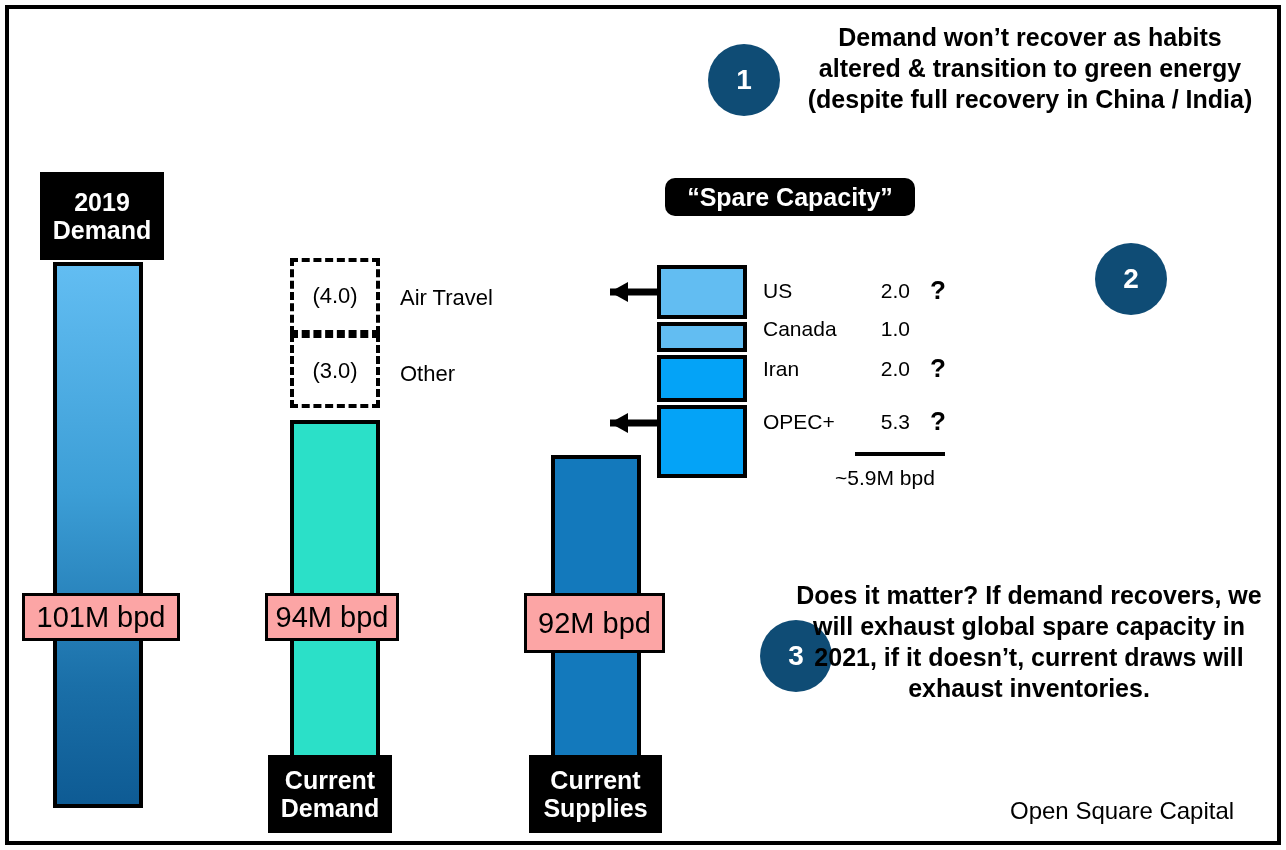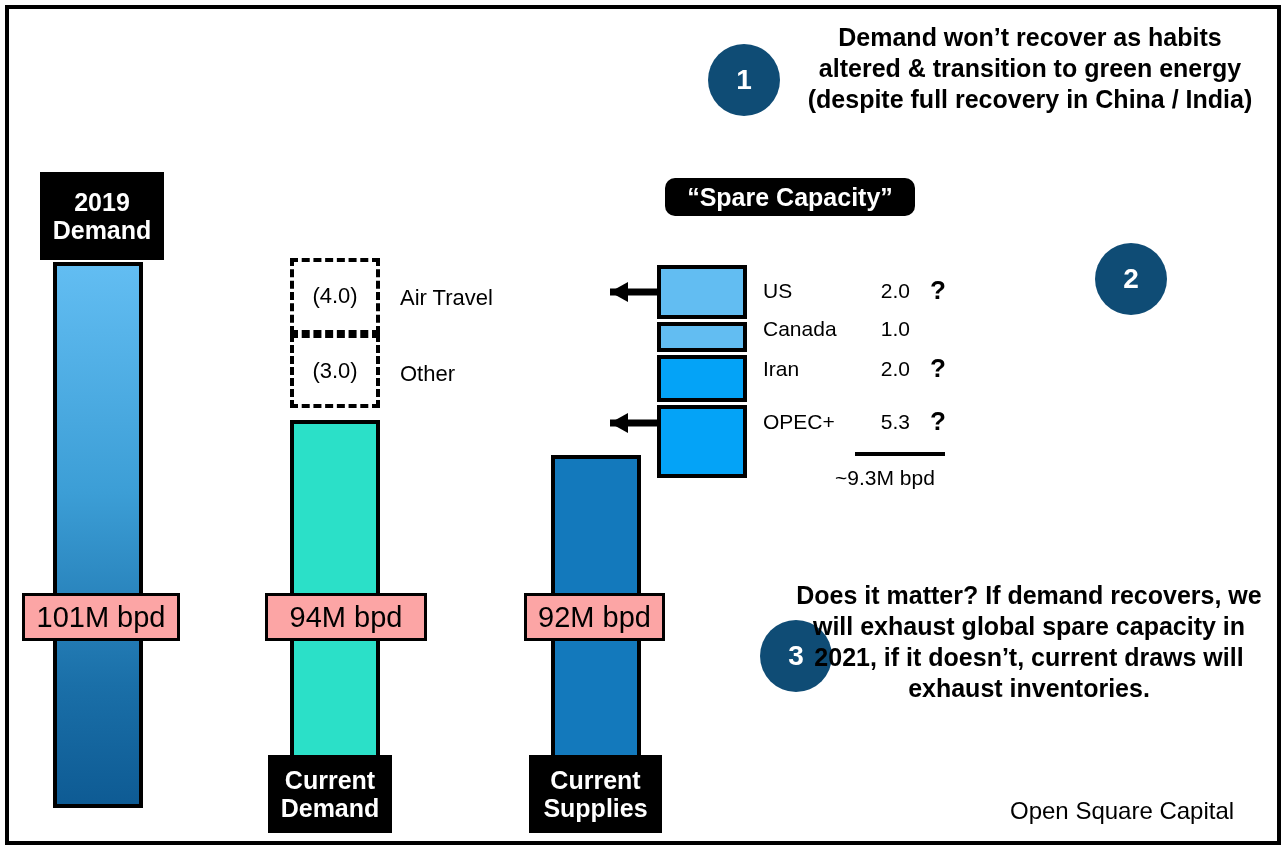--- a/index.html
+++ b/index.html
@@ -37,22 +37,22 @@
 
   
   #lbl2019{left:40px;top:172px;width:124px;height:88px;font-size:25px;}
   #lblCurDemand{left:268px;top:755px;width:124px;height:78px;font-size:25px;}
   #lblCurSupplies{left:529px;top:755px;width:133px;height:78px;font-size:25px;}
 
   
   .valbox{position:absolute;background:#fca5a5;border:3px solid #000;box-sizing:border-box;
           display:flex;align-items:center;justify-content:center;font-size:29px;color:#000;}
   #val1{left:22px;top:593px;width:158px;height:48px;}
-  #val2{left:265px;top:593px;width:162px;height:48px;}
-  #val3{left:524px;top:593px;width:141px;height:48px;}
+  #val2{left:265px;top:593px;width:134px;height:48px;}
+  #val3{left:524px;top:593px;width:141px;height:60px;}
 
   
   .dashbox{position:absolute;border:4px dashed #000;box-sizing:border-box;
            display:flex;align-items:center;justify-content:center;font-size:22px;color:#000;}
   #dash1{left:290px;top:258px;width:90px;height:76px;}
   #dash2{left:290px;top:334px;width:90px;height:74px;}
   .dashlabel{position:absolute;font-size:22px;color:#000;}
   #dashlbl1{left:400px;top:285px;}
   #dashlbl2{left:400px;top:361px;}
 
@@ -144,21 +144,21 @@
   <div class="cap-name" id="capname2">Iran</div>
   <div class="cap-val" id="capval2">2.0</div>
   <div class="cap-q" id="capq2">?</div>
 
   <div class="cap-swatch" id="cap3"></div>
   <div class="cap-name" id="capname3">OPEC+</div>
   <div class="cap-val" id="capval3">5.3</div>
   <div class="cap-q" id="capq3">?</div>
 
   <div id="capRule"></div>
-  <div id="capTotal">~9.3M bpd</div>
+  <div id="capTotal">~5.9M bpd</div>
 
   <div class="circle" id="circle1">1</div>
   <div class="callout-text" id="callout1">Demand won’t recover as habits altered &amp; transition to green energy (despite full recovery in China / India)</div>
 
   <div class="circle" id="circle2">2</div>
 
   <div class="circle" id="circle3">3</div>
   <div class="callout-text" id="callout3">Does it matter?  If demand recovers, we will exhaust global spare capacity in 2021, if it doesn’t, current draws will exhaust inventories.</div>
 
   <div id="footer">Open Square Capital</div>

